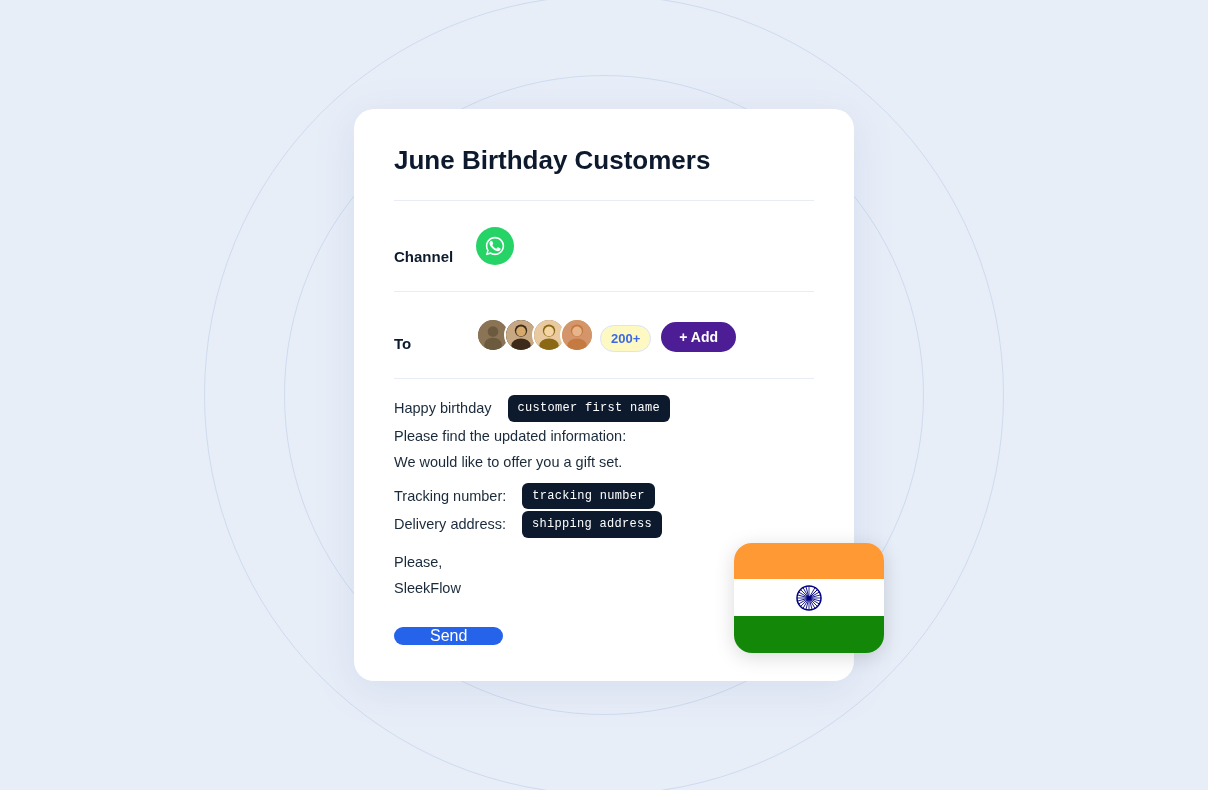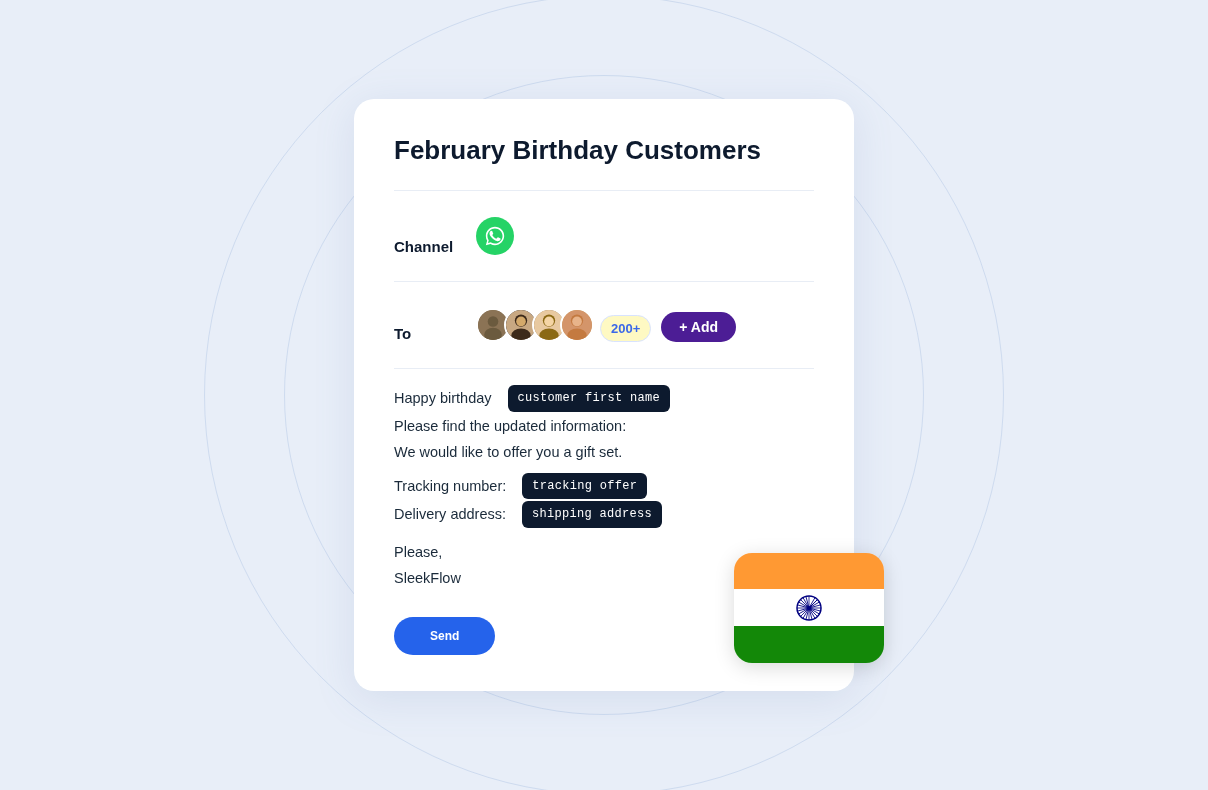--- a/index.html
+++ b/index.html
@@ -164,23 +164,23 @@
       border-radius: 6px;
       font-weight: 500;
       letter-spacing: 0.3px;
     }
 
     .send-btn {
       background: #2563eb;
       color: white;
       border: none;
       border-radius: 50px;
-      padding: 12px 36px;
-      font-size: 12px;
-      font-weight: 700;
+      padding: 0 36px;
+      font-size: 16px;
+      font-weight: 400;
       cursor: pointer;
       margin-top: 24px;
     }
 
     
     .flag-badge {
       position: absolute;
       bottom: 28px;
       right: -30px;
       width: 150px;
@@ -220,21 +220,21 @@
   <div class="bg-circle" style="width:640px;height:640px;top:50%;left:50%;"></div>
   <div class="bg-circle" style="width:480px;height:480px;top:50%;left:50%;"></div>
   <div class="bg-circle" style="width:320px;height:320px;top:50%;left:50%;"></div>
   <div class="bg-circle" style="width:160px;height:160px;top:50%;left:50%;"></div>
 </div>
 
 <div style="position:relative;">
   <div class="card">
 
     
-    <div class="card-title">February Birthday Customers</div>
+    <div class="card-title">June Birthday Customers</div>
 
     
     <hr class="divider">
     <div class="field-row">
       <span class="field-label">Channel</span>
       <div class="channel-icon">
 
         <svg viewBox="0 0 24 24" xmlns="http://www.w3.org/2000/svg">
           <path d="M17.472 14.382c-.297-.149-1.758-.867-2.03-.967-.273-.099-.471-.148-.67.15-.197.297-.767.966-.94 1.164-.173.199-.347.223-.644.075-.297-.15-1.255-.463-2.39-1.475-.883-.788-1.48-1.761-1.653-2.059-.173-.297-.018-.458.13-.606.134-.133.298-.347.446-.52.149-.174.198-.298.298-.497.099-.198.05-.371-.025-.52-.075-.149-.669-1.612-.916-2.207-.242-.579-.487-.5-.669-.51-.173-.008-.371-.01-.57-.01-.198 0-.52.074-.792.372-.272.297-1.04 1.016-1.04 2.479 0 1.462 1.065 2.875 1.213 3.074.149.198 2.096 3.2 5.077 4.487.709.306 1.262.489 1.694.625.712.227 1.36.195 1.871.118.571-.085 1.758-.719 2.006-1.413.248-.694.248-1.289.173-1.413-.074-.124-.272-.198-.57-.347z"></path>
           <path d="M11.977 2C6.476 2 2 6.477 2 11.978c0 1.856.504 3.594 1.385 5.088L2 22l5.09-1.352A9.96 9.96 0 0011.977 22C17.478 22 22 17.523 22 12.022 22 6.521 17.478 2 11.977 2zm0 18.245a8.253 8.253 0 01-4.21-1.153l-.302-.179-3.12.829.834-3.055-.197-.314a8.252 8.252 0 01-1.26-4.395c0-4.558 3.702-8.26 8.255-8.26 4.554 0 8.256 3.702 8.256 8.26 0 4.557-3.702 8.267-8.256 8.267z"></path>
@@ -302,21 +302,21 @@
       </div>
 
       <div class="message-line">
         <span>We would like to offer you a gift set.</span>
       </div>
 
       <div style="margin-top: 8px;"></div>
 
       <div class="message-line">
         <span>Tracking number:</span>
-        <span class="tag">tracking offer</span>
+        <span class="tag">tracking number</span>
       </div>
 
       <div class="message-line">
         <span>Delivery address:</span>
         <span class="tag">shipping address</span>
       </div>
 
       <div style="margin-top: 8px;"></div>
 
 

